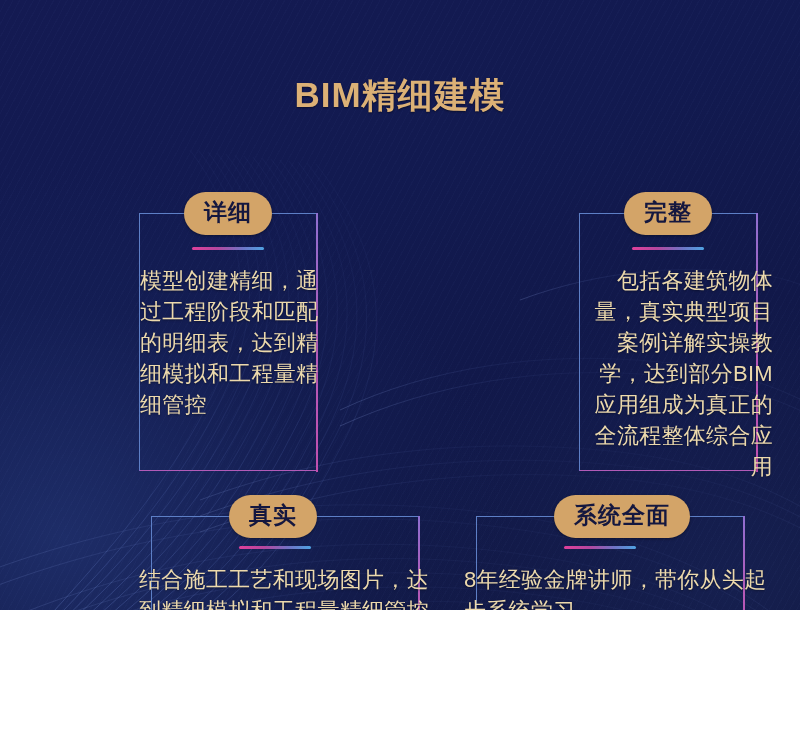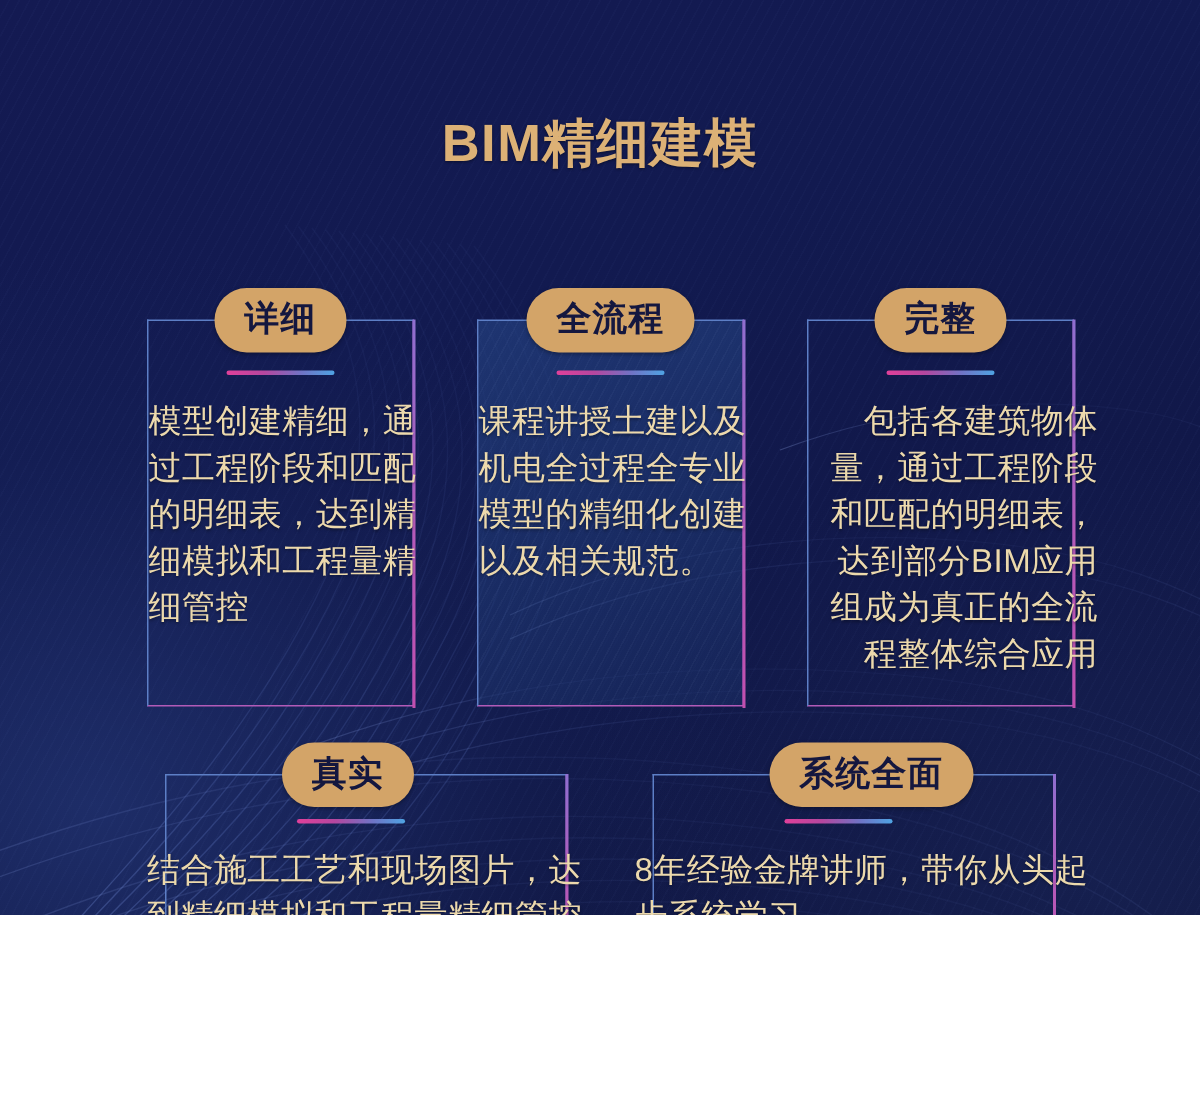--- a/index.html
+++ b/index.html
@@ -55,20 +55,21 @@
     font-weight:bold;
     letter-spacing:1px;
     color:#dcb176;
     text-shadow:0 1px 2px rgba(0,0,0,.45);
     white-space:nowrap;
   }
 
   
   .card {
     position:absolute;
+    margin-left:41px;
   }
   .card-frame {
     position:absolute;
     inset:0;
     border-top:1.5px solid #5d7fc6;
     border-left:1.5px solid #5d7fc6;
     border-right:1.5px solid #9c5fc2;
     border-bottom:1.5px solid #b25bb8;
   }
   .card.filled .card-frame {
@@ -217,32 +218,26 @@
 
   <div class="title">BIM精细建模</div>
 
   <div class="card row-top" id="card-1">
     <div class="card-frame"></div>
     <div class="badge">详细</div>
     <div class="divider"></div>
     <div class="card-body">模型创建精细，通过工程阶段和匹配的明细表，达到精细模拟和工程量精细管控</div>
   </div>
 
-  <div class="card row-top filled" id="card-2">
-    <div class="card-frame"></div>
-    <div class="badge">全流程</div>
-    <div class="divider"></div>
-    <div class="card-body">课程讲授土建以及机电全过程全专业模型的精细化创建以及相关规范。</div>
-  </div>
 
   <div class="card row-top" id="card-3">
     <div class="card-frame"></div>
     <div class="badge">完整</div>
     <div class="divider"></div>
-    <div class="card-body">包括各建筑物体量，通过工程阶段和匹配的明细表，达到部分BIM应用组成为真正的全流程整体综合应用</div>
+    <div class="card-body">包括各建筑物体量，真实典型项目案例详解实操教学，达到部分BIM应用组成为真正的全流程整体综合应用</div>
   </div>
 
   <div class="card row-bottom" id="card-4">
     <div class="card-frame"></div>
     <div class="badge">真实</div>
     <div class="divider"></div>
     <div class="card-body">结合施工工艺和现场图片，达到精细模拟和工程量精细管控</div>
   </div>
 
   <div class="card row-bottom" id="card-5">

